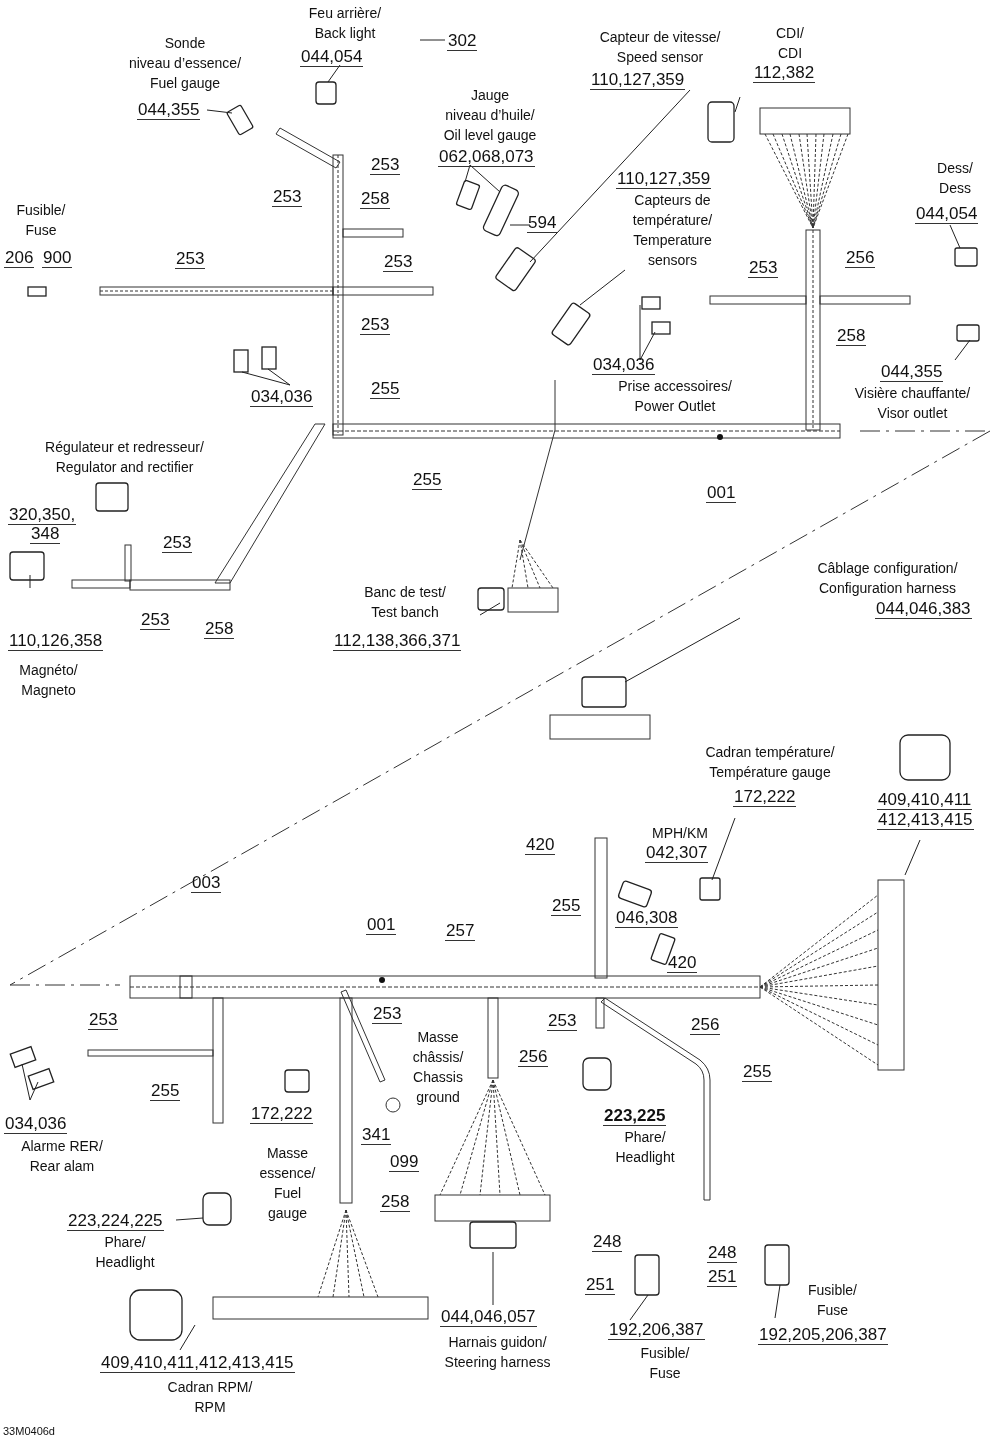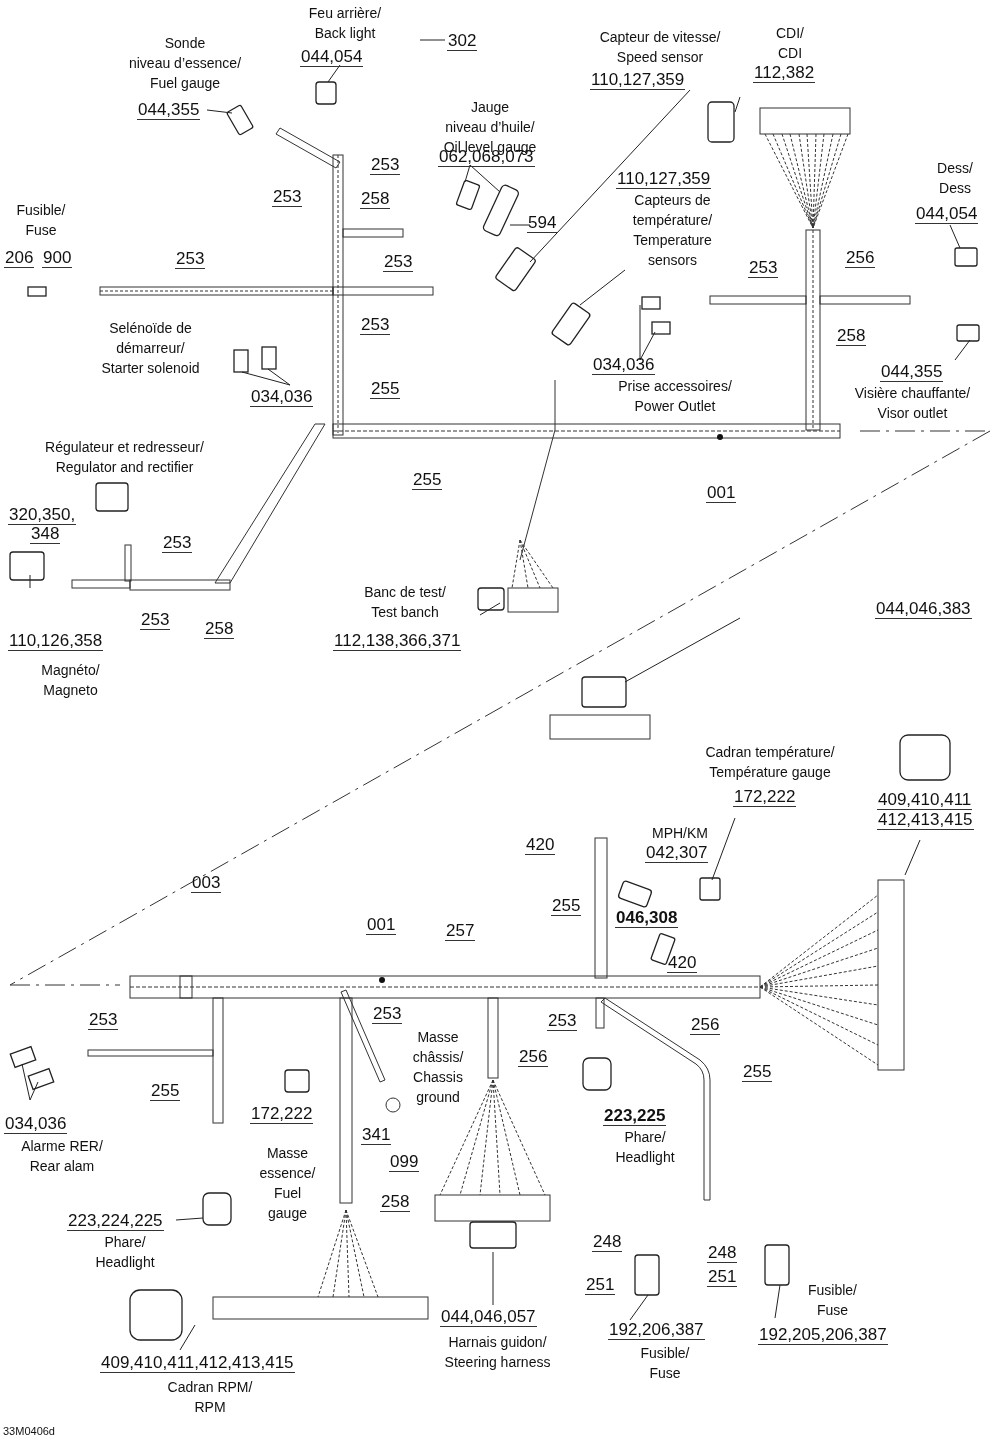--- a/index.html
+++ b/index.html
@@ -203,21 +203,21 @@
 
 <div class="lbl" style="left:290px;top:3px;width:110px;">
   <span class="t">Feu arrière/</span>
   <span class="t">Back light</span>
 </div>
 <span class="ref" style="left:300px;top:47px;">044,054</span>
 
 <span class="ref" style="left:447px;top:31px;">302</span>
 
 
-<div class="lbl" style="left:410px;top:97px;width:160px;">
+<div class="lbl" style="left:410px;top:85px;width:160px;">
   <span class="t">Jauge</span>
   <span class="t">niveau d’huile/</span>
   <span class="t">Oil level gauge</span>
 </div>
 <span class="ref" style="left:438px;top:147px;">062,068,073</span>
 <span class="ref" style="left:527px;top:213px;">594</span>
 
 
 <div class="lbl" style="left:575px;top:27px;width:170px;">
   <span class="t">Capteur de vitesse/</span>
@@ -262,25 +262,20 @@
 <span class="ref" style="left:836px;top:326px;">258</span>
 
 
 <div class="lbl" style="left:915px;top:158px;width:80px;">
   <span class="t">Dess/</span>
   <span class="t">Dess</span>
 </div>
 <span class="ref" style="left:915px;top:204px;">044,054</span>
 
 
-<div class="lbl" style="left:68px;top:318px;width:165px;">
-  <span class="t">Selénoïde de</span>
-  <span class="t">démarreur/</span>
-  <span class="t">Starter solenoid</span>
-</div>
 <span class="ref" style="left:250px;top:387px;">034,036</span>
 
 
 <span class="ref" style="left:592px;top:355px;">034,036</span>
 <div class="lbl" style="left:585px;top:376px;width:180px;">
   <span class="t">Prise accessoires/</span>
   <span class="t">Power Outlet</span>
 </div>
 
 
@@ -299,52 +294,56 @@
 <span class="ref" style="left:30px;top:524px;">348</span>
 
 <span class="ref" style="left:162px;top:533px;">253</span>
 <span class="ref" style="left:412px;top:470px;">255</span>
 <span class="ref" style="left:706px;top:483px;">001</span>
 <span class="ref" style="left:140px;top:610px;">253</span>
 <span class="ref" style="left:204px;top:619px;">258</span>
 
 
 <span class="ref" style="left:8px;top:631px;">110,126,358</span>
-<div class="lbl" style="left:23px;top:660px;width:95px;">
+<div class="lbl" style="left:1px;top:660px;width:95px;">
   <span class="t">Magnéto/</span>
   <span class="t">Magneto</span>
 </div>
 
 
 <div class="lbl" style="left:340px;top:582px;width:130px;">
   <span class="t">Banc de test/</span>
   <span class="t">Test banch</span>
 </div>
 <span class="ref" style="left:333px;top:631px;">112,138,366,371</span>
 
 
+<div class="lbl" style="left:780px;top:558px;width:215px;">
+  <span class="t">Câblage configuration/</span>
+  <span class="t">Configuration harness</span>
+</div>
 <span class="ref" style="left:831px;top:599px;margin-left:44px;">044,046,383</span>
 
 
 <span class="ref" style="left:877px;top:790px;">409,410,411</span>
 <span class="ref" style="left:877px;top:810px;">412,413,415</span>
 
 
 <div class="lbl" style="left:670px;top:742px;width:200px;">
   <span class="t">Cadran température/</span>
   <span class="t">Température gauge</span>
 </div>
 <span class="ref" style="left:733px;top:787px;">172,222</span>
 
 
 <div class="lbl" style="left:640px;top:823px;width:80px;">
   <span class="t">MPH/KM</span>
 </div>
 <span class="ref" style="left:645px;top:843px;">042,307</span>
-<span class="ref" style="left:615px;top:908px;font-weight:bold;">046,308</span>
+<span class="ref" style="left:615px;top:908px;">046,308</span>
 
 <span class="ref" style="left:525px;top:835px;">420</span>
 <span class="ref" style="left:551px;top:896px;">255</span>
 <span class="ref" style="left:667px;top:953px;">420</span>
 <span class="ref" style="left:191px;top:873px;">003</span>
 <span class="ref" style="left:366px;top:915px;">001</span>
 <span class="ref" style="left:445px;top:921px;">257</span>
 <span class="ref" style="left:690px;top:1015px;">256</span>
 <span class="ref" style="left:547px;top:1011px;">253</span>
 <span class="ref" style="left:88px;top:1010px;">253</span>

